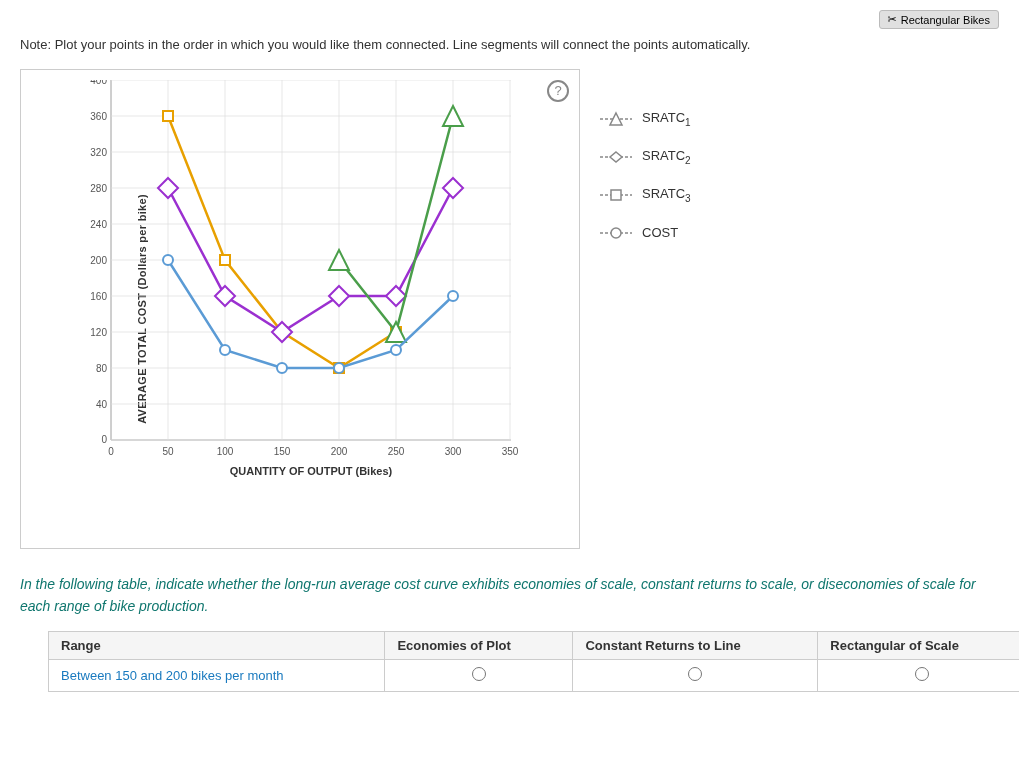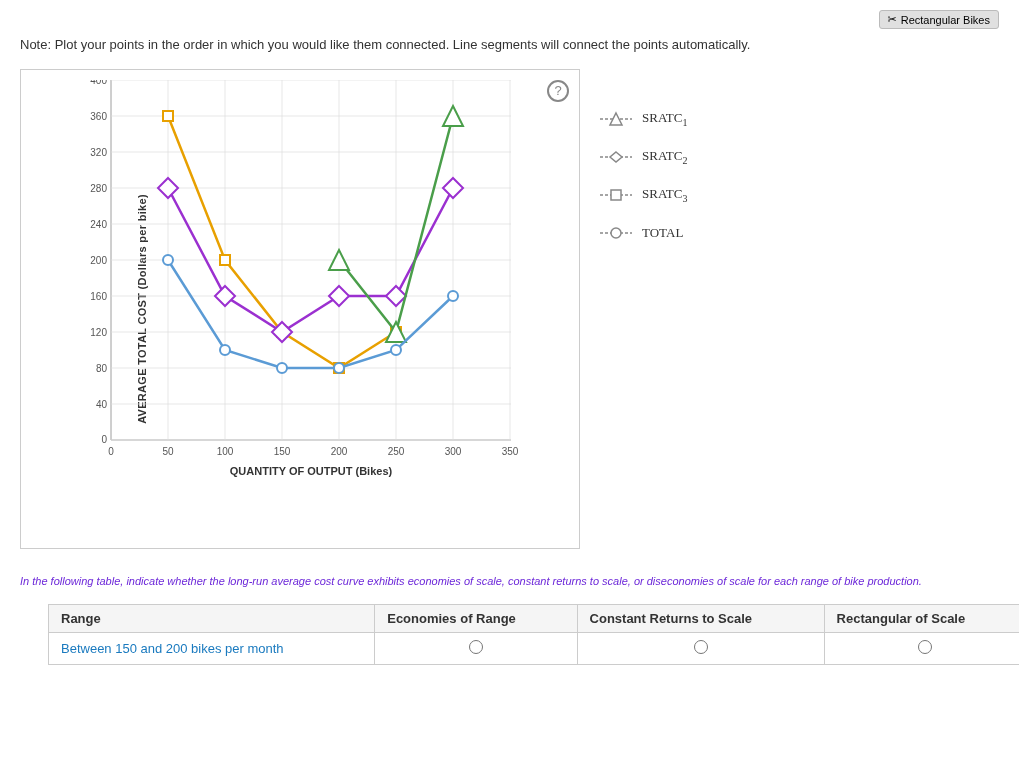--- a/index.html
+++ b/index.html
@@ -70,42 +70,41 @@
       white-space: nowrap;
       font-weight: bold;
       letter-spacing: 0.3px;
     }
     .legend {
       margin-left: 20px;
       padding-top: 40px;
       display: flex;
       flex-direction: column;
       gap: 18px;
-      font-family: Liberation Serif, serif;
     }
     .legend-item {
       display: flex;
       align-items: center;
       gap: 10px;
     }
     .legend-icon {
       width: 32px;
       height: 20px;
       display: flex;
       align-items: center;
       justify-content: center;
     }
     .legend-label {
       font-size: 13px;
     }
     .legend-label sub { font-size: 10px; }
     .instruction-text {
-      font-size: 11px;
+      font-size: 14px;
       font-style: italic;
-      color: #6d28d9;
+      color: #0f766e;
       margin-bottom: 14px;
       line-height: 1.6;
     }
     .data-table {
       width: 100%;
       border-collapse: collapse;
       font-size: 13px;
       margin-left: 28px;
     }
     .data-table th {
@@ -287,33 +286,33 @@
       <span class="legend-label">SRATC<sub>3</sub></span>
     </div>
 
     <div class="legend-item">
       <div class="legend-icon">
         <svg width="32" height="20" viewBox="0 0 32 20">
           <line x1="0" y1="10" x2="32" y2="10" stroke="#888" stroke-width="1.5" stroke-dasharray="3,2"></line>
           <circle cx="16" cy="10" r="5" fill="white" stroke="#888" stroke-width="1.5"></circle>
         </svg>
       </div>
-      <span class="legend-label">TOTAL</span>
+      <span class="legend-label">COST</span>
     </div>
   </div>
 </div>
 
 <p class="instruction-text">In the following table, indicate whether the long-run average cost curve exhibits economies of scale, constant returns to scale, or diseconomies of scale for each range of bike production.</p>
 
 <table class="data-table">
   <thead>
     <tr>
       <th>Range</th>
-      <th>Economies of Range</th>
-      <th>Constant Returns to Scale</th>
+      <th>Economies of Plot</th>
+      <th>Constant Returns to Line</th>
       <th>Rectangular of Scale</th>
     </tr>
   </thead>
   <tbody id="table-body">
       <tr>
         <td class="range-col">Between 150 and 200 bikes per month</td>
         <td class="radio-col"><input type="radio" name="row-1" style=""></td>
         <td class="radio-col"><input type="radio" name="row-1" style=""></td>
         <td class="radio-col"><input type="radio" name="row-1" style=""></td>
       </tr>

